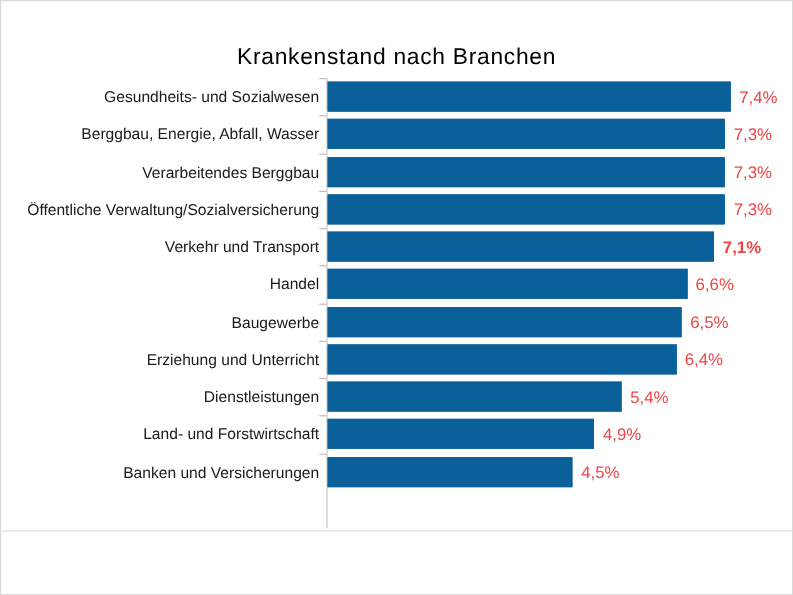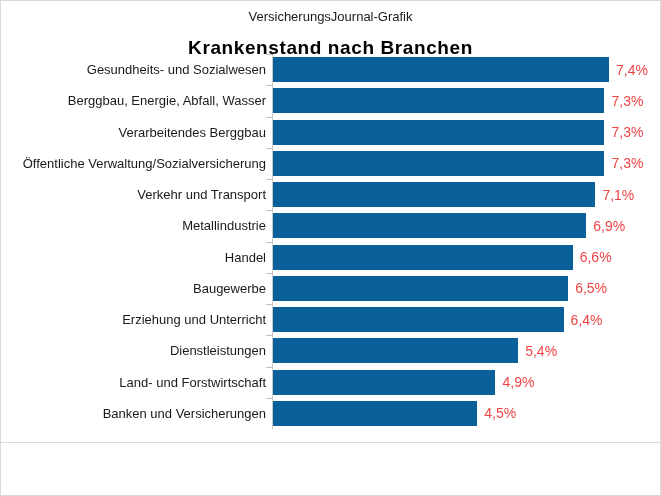--- a/index.html
+++ b/index.html
@@ -29,28 +29,28 @@
     color: #1a1a1a;
     letter-spacing: 0px;
   }
   .title {
     position: absolute;
     top: 36px;
     left: 0;
     right: 0;
     text-align: center;
     font-size: 19px;
-    font-weight: bold;
+    font-weight: normal;
     color: #000000;
     letter-spacing: 0.6px;
   }
   .plot {
     position: absolute;
     left: 0;
-    top: 53px;
+    top: 64px;
     width: 557px;
     height: 375px;
     padding-left: 32px;
   }
   .axis-line {
     position: absolute;
     left: 271px;
     top: 0px;
     width: 1px;
     height: 375px;
@@ -127,21 +127,20 @@
     line-height: 17px;
     color: #1a1a1a;
     text-align: justify;
   }
 </style>
 </head>
 <body>
 
 <div class="page">
 
-  <div class="kicker">VersicherungsJournal-Grafik</div>
   <div class="title">Krankenstand nach Branchen</div>
 
   <div class="plot">
     <div class="axis-line"></div>
     <div class="rows">
         <div class="row">
           <div class="tick"></div>
           <div class="cat-label">Gesundheits- und Sozialwesen</div>
           <div class="bar-wrap">
             <div class="bar" style="width: 336px; background: rgb(10, 96, 153); border-color: rgb(10, 96, 153);"></div>
@@ -170,29 +169,21 @@
           <div class="bar-wrap">
             <div class="bar" style="width: 331.459px; background: rgb(10, 96, 153); border-color: rgb(10, 96, 153);"></div>
             <div class="bar-value" style="left: 331.459px;">7,3%</div>
           </div>
         </div>
         <div class="row">
           <div class="tick"></div>
           <div class="cat-label">Verkehr und Transport</div>
           <div class="bar-wrap">
             <div class="bar" style="width: 322.378px; background: rgb(10, 96, 153); border-color: rgb(10, 96, 153);"></div>
-            <div class="bar-value" style="left: 322.378px;">7,1%</div>
-          </div>
-        </div>
-        <div class="row">
-          <div class="tick"></div>
-          <div class="cat-label">Metallindustrie</div>
-          <div class="bar-wrap">
-            <div class="bar" style="width: 313.297px; background: rgb(10, 96, 153); border-color: rgb(10, 96, 153);"></div>
-            <div class="bar-value" style="left: 313.297px;">6,9%</div>
+            <div class="bar-value" style="left: 322.378px; font-weight: bold;">7,1%</div>
           </div>
         </div>
         <div class="row">
           <div class="tick"></div>
           <div class="cat-label">Handel</div>
           <div class="bar-wrap">
             <div class="bar" style="width: 299.676px; background: rgb(10, 96, 153); border-color: rgb(10, 96, 153);"></div>
             <div class="bar-value" style="left: 299.676px;">6,6%</div>
           </div>
         </div>

